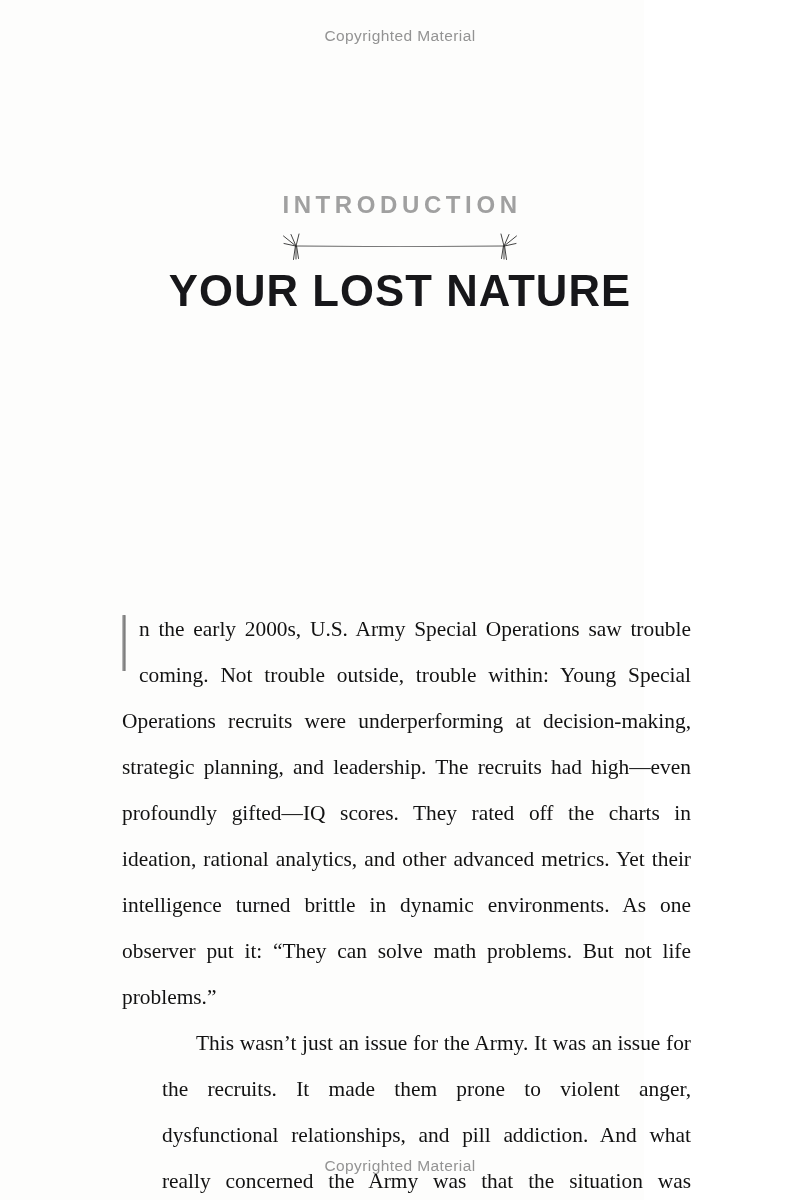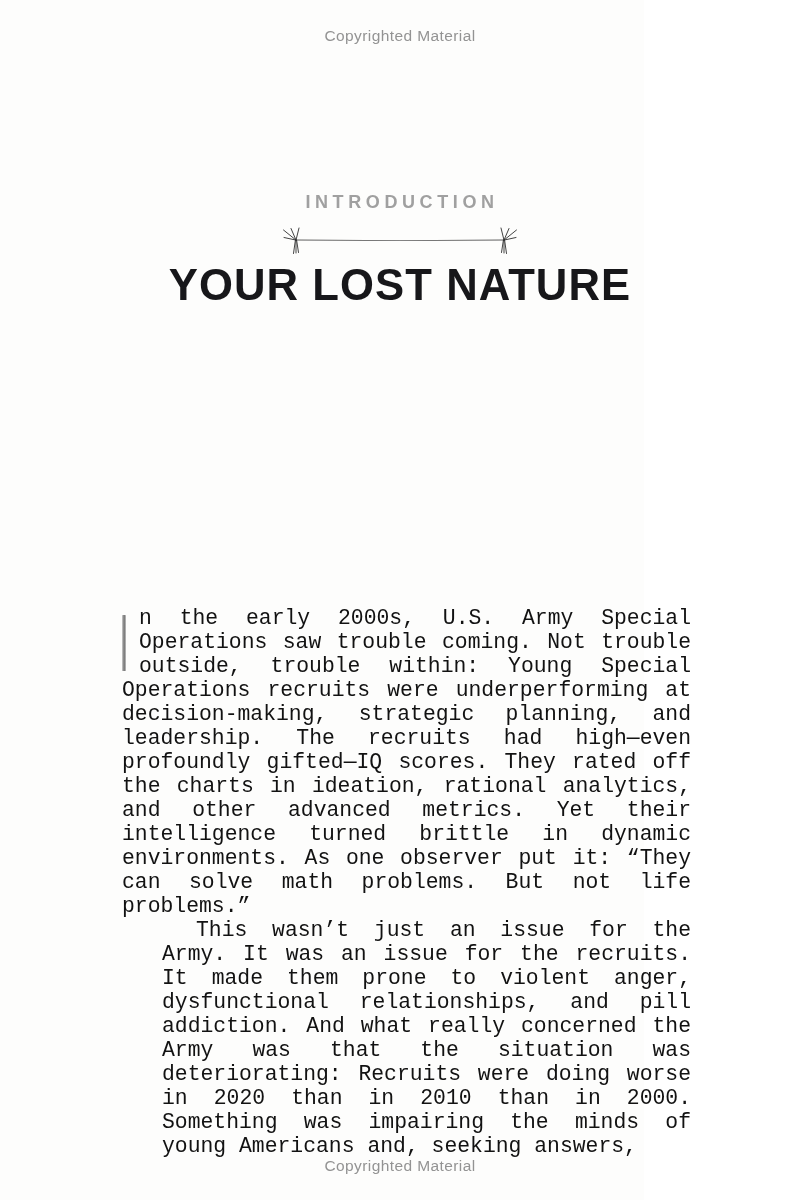--- a/index.html
+++ b/index.html
@@ -44,21 +44,21 @@
   .chapter-head {
     position: absolute;
     left: 0;
     top: 193px;
     width: 800px;
     text-align: center;
   }
 
   .eyebrow {
     font-family: "Liberation Sans", "DejaVu Sans", sans-serif;
-    font-size: 18px;
+    font-size: 24px;
     font-weight: 700;
     color: #a0a0a0;
     letter-spacing: 4.6px;
     line-height: 1;
     margin: 0;
     padding-left: 4px;
   }
 
   
   .ornament {
@@ -85,26 +85,26 @@
   .body-text {
     position: absolute;
     left: 122px;
     top: 606px;
     width: 569px;
   }
 
   .para {
     margin: 0;
     font-size: 21.4px;
-    line-height: 24px;
+    line-height: 46px;
     color: #121212;
     text-align: justify;
     text-justify: inter-word;
     hyphens: none;
-    font-family: Liberation Mono, monospace;
+    font-family: Liberation Serif, serif;
   }
   .para + .para {
     text-indent: 34px;
     margin-left: 40px;
   }
 
   
   .dropcap {
     float: left;
     width: 4px;

